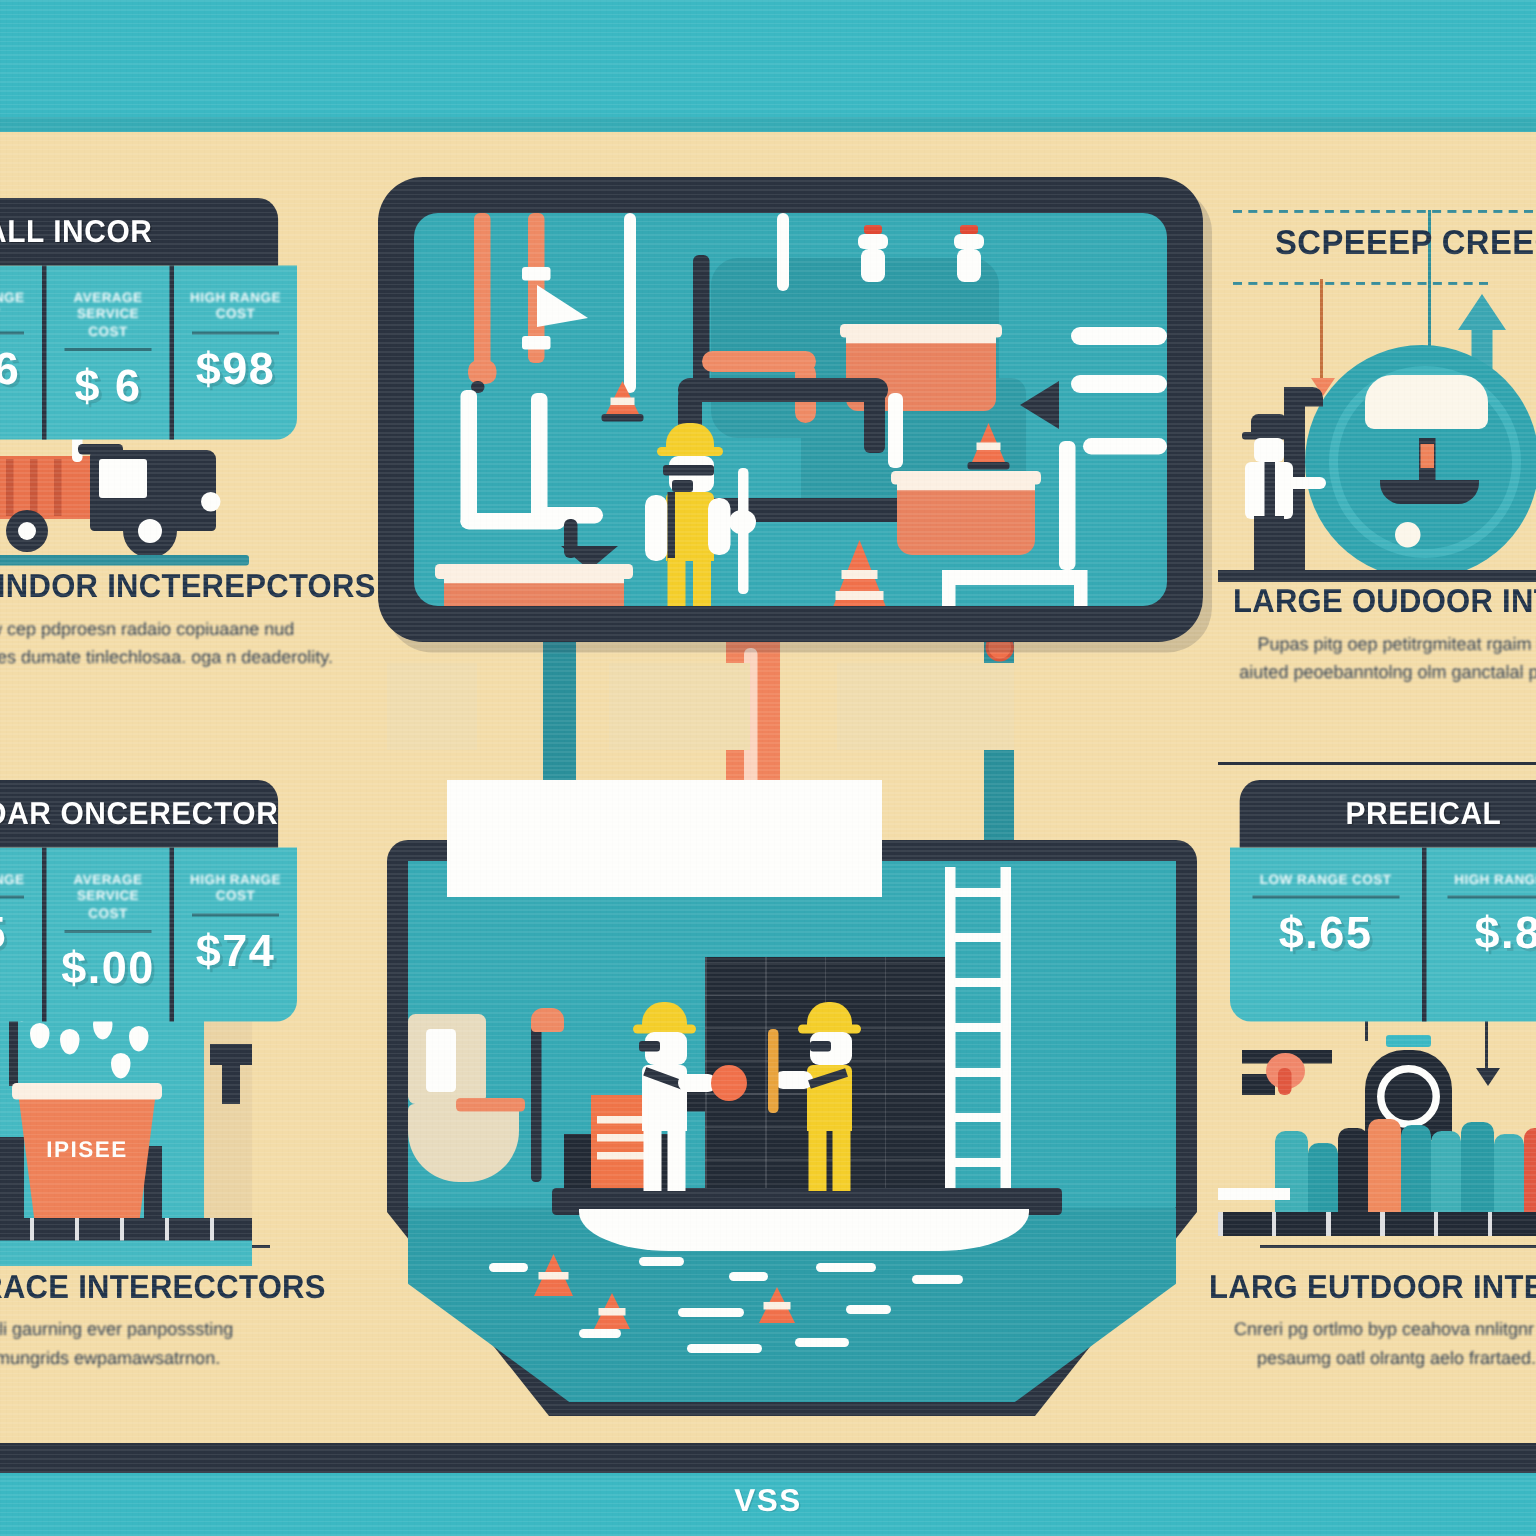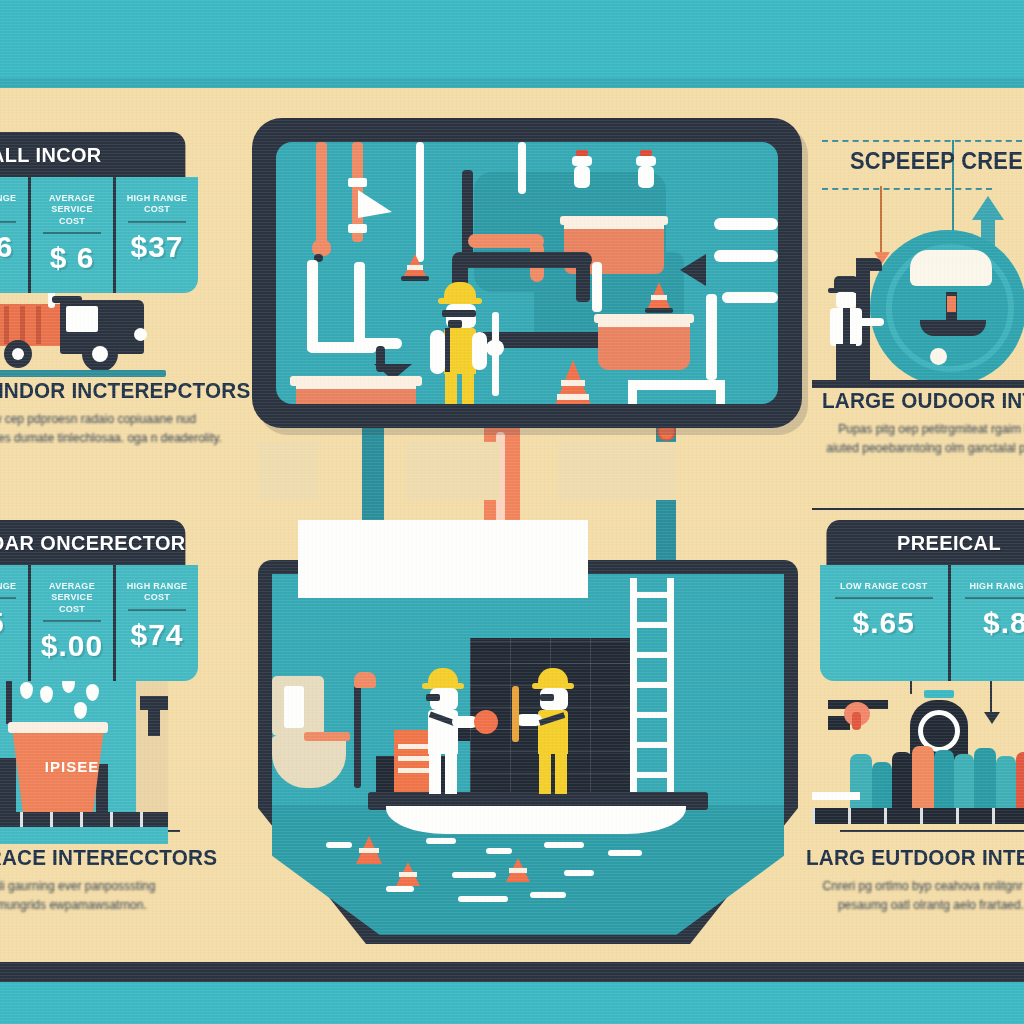--- a/index.html
+++ b/index.html
@@ -397,21 +397,21 @@
   #bucket {
     position:absolute; left:22px; top:96px; width:92px; height:86px;
     background:#EE8158;
     clip-path: polygon(0% 0%, 100% 0%, 88% 100%, 12% 100%);
   }
   #bucket-rim {
     position:absolute; left:18px; top:90px; width:100px; height:11px;
     background:#FBEFE2; border-radius:3px;
   }
   #bucket-label {
-    position:absolute; left:36px; top:126px; width:92px; text-align:center;
+    position:absolute; left:22px; top:126px; width:92px; text-align:center;
     color:#FDFDFB; font-weight:bold; font-size:15px; letter-spacing:1px;
     filter: blur(.5px);
   }
   .bkt-post { position:absolute; background:#2B3340; }
   #bucket-floor {
     position:absolute; left:0; top:180px; width:178px; height:15px;
     background:#2B3340;
     background-image: repeating-linear-gradient(90deg, rgba(255,255,255,.85) 0 3px, rgba(0,0,0,0) 3px 30px);
   }
   #bucket-tan {
@@ -802,21 +802,21 @@
         <div class="stat-value">$46</div>
       </div>
       <div class="stat">
         <div class="stat-label">AVERAGE SERVICE COST</div>
         <div class="stat-rule"></div>
         <div class="stat-value">$ 6</div>
       </div>
       <div class="stat">
         <div class="stat-label">HIGH RANGE COST</div>
         <div class="stat-rule"></div>
-        <div class="stat-value">$37</div>
+        <div class="stat-value">$98</div>
       </div>
     </div>
   </div>
 
   <div class="card" id="card-bl">
     <div class="card-head">CCOAR ONCERECTORS</div>
     <div class="card-body">
       <div class="stat">
         <div class="stat-label">LOW RANGE</div>
         <div class="stat-rule"></div>
@@ -870,15 +870,16 @@
     <div class="txt-title">LARG EUTDOOR INTEREC</div>
     <div class="txt-body center">Cnreri pg ortlmo byp ceahova nnlitgnr pp pesaumg oatl olrantg aelo frartaed.</div>
   </div>
 
   <div class="sep-rule" style="left:812px;top:508px;width:212px;"></div>
   <div class="sep-rule" style="left:0px;top:830px;width:180px;"></div>
   <div class="sep-rule" style="left:840px;top:830px;width:184px;"></div>
 
   <div id="footer-dark"></div>
   <div id="footer-teal"></div>
+  <div id="footer-label">VSS</div>
 
   <div id="grain"></div>
 </div>
 
 </body></html>

